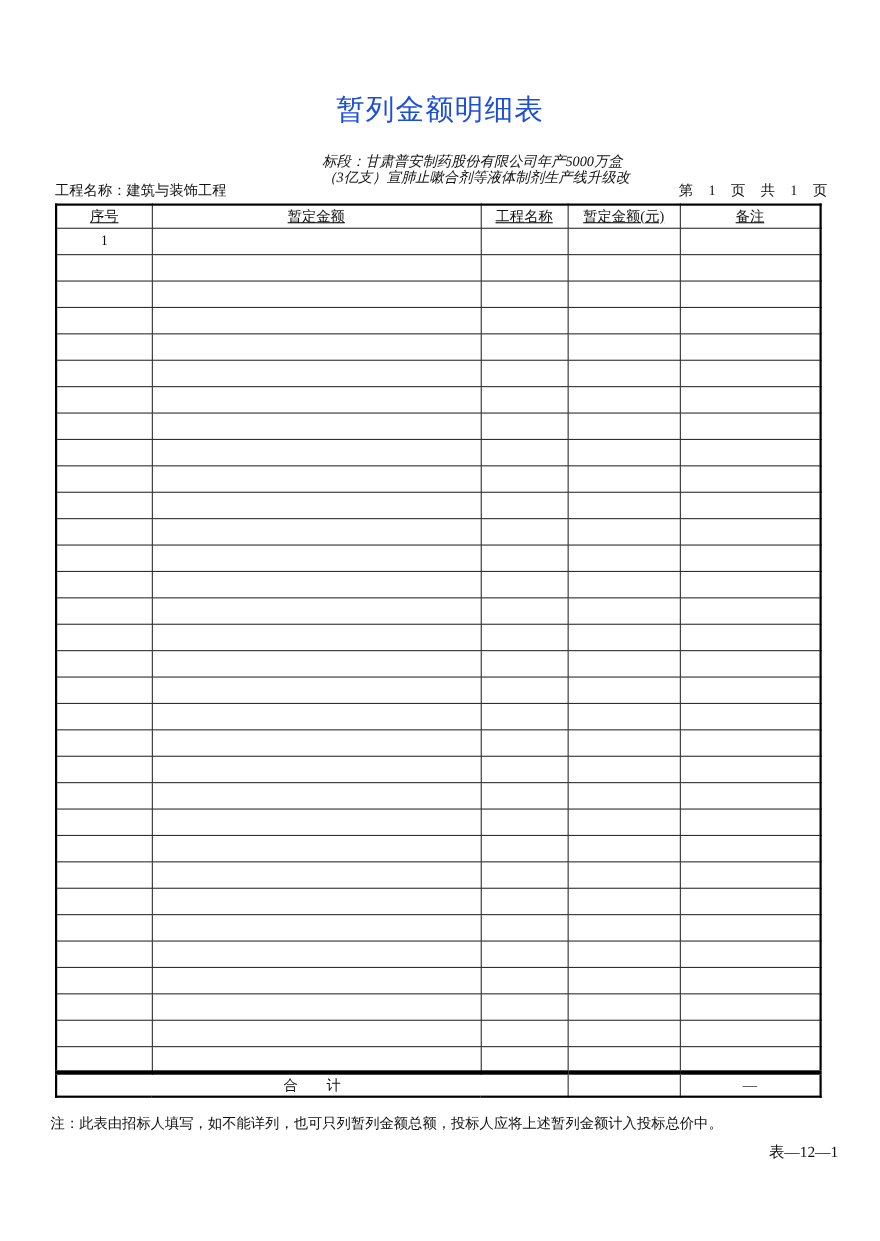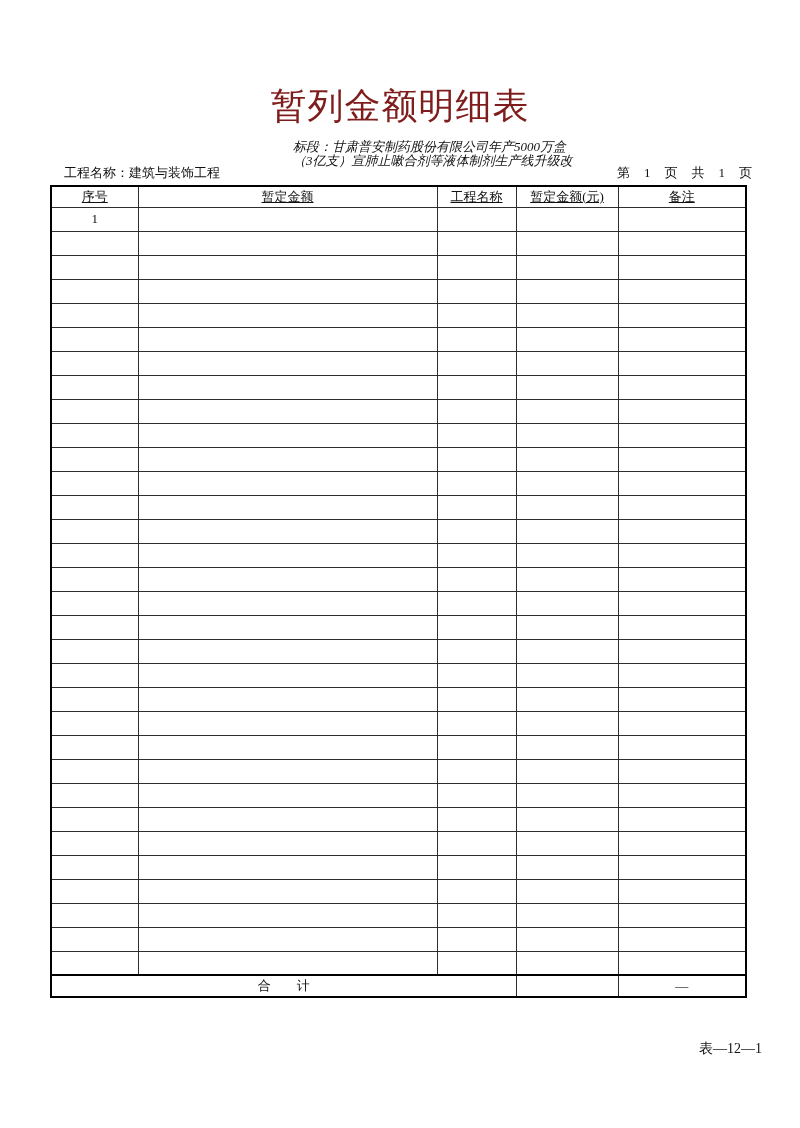--- a/index.html
+++ b/index.html
@@ -12,35 +12,35 @@
   .page {
     position: relative;
     width: 800px; height: 1128px;
     background: #fff;
     overflow: hidden;
   }
   .doc-title {
     position: absolute;
     top: 82px; left: 0; right: 0;
     text-align: center;
-    font-size: 36px;
+    font-size: 26px;
     font-weight: normal;
     letter-spacing: 1px;
-    color: #7f1d1d;
+    color: #1d4ed8;
   }
   .section-block {
     position: absolute;
     left: 293px; top: 140px;
     font-size: 13px; line-height: 13.5px;
     white-space: nowrap;
     font-style: italic;
   }
   .project-line {
     position: absolute;
-    left: 64px; top: 166px;
+    left: 50px; top: 166px;
     font-size: 13px; line-height: 13px;
     white-space: nowrap;
   }
   .pagination {
     position: absolute;
     right: 48px; top: 166px;
     font-size: 13px; line-height: 13px;
     display: inline-flex;
     gap: 14px;
   }
@@ -58,21 +58,21 @@
     font-size: 13px;
     font-weight: normal;
     text-align: center;
     vertical-align: middle;
     padding: 0;
     overflow: hidden;
   }
   table.main-table thead tr { height: 21px; text-decoration: underline; }
   table.main-table tbody tr { height: 24px; }
   table.main-table tfoot tr { height: 22px; }
-  table.main-table tfoot td { border-top: 2px solid #000000; }
+  table.main-table tfoot td { border-top: 4px solid #000000; }
   td.dash-cell { text-align: left; padding-left: 5px; }
   .note-line {
     position: absolute;
     left: 46px; top: 1014px;
     font-size: 13px; line-height: 14px;
     white-space: nowrap;
   }
   .form-code {
     position: absolute;
     right: 38px; top: 1041px;
@@ -347,16 +347,17 @@
       </tbody>
     <tfoot>
       <tr class="total-row">
         <td colspan="3">合　　计</td>
         <td></td>
         <td class="dash-cell">—</td>
       </tr>
     </tfoot>
   </table>
 
+  <div class="note-line">注：此表由招标人填写，如不能详列，也可只列暂列金额总额，投标人应将上述暂列金额计入投标总价中。</div>
 
   <div class="form-code">表—12—1</div>
 
 </div>
 
 </body></html>

